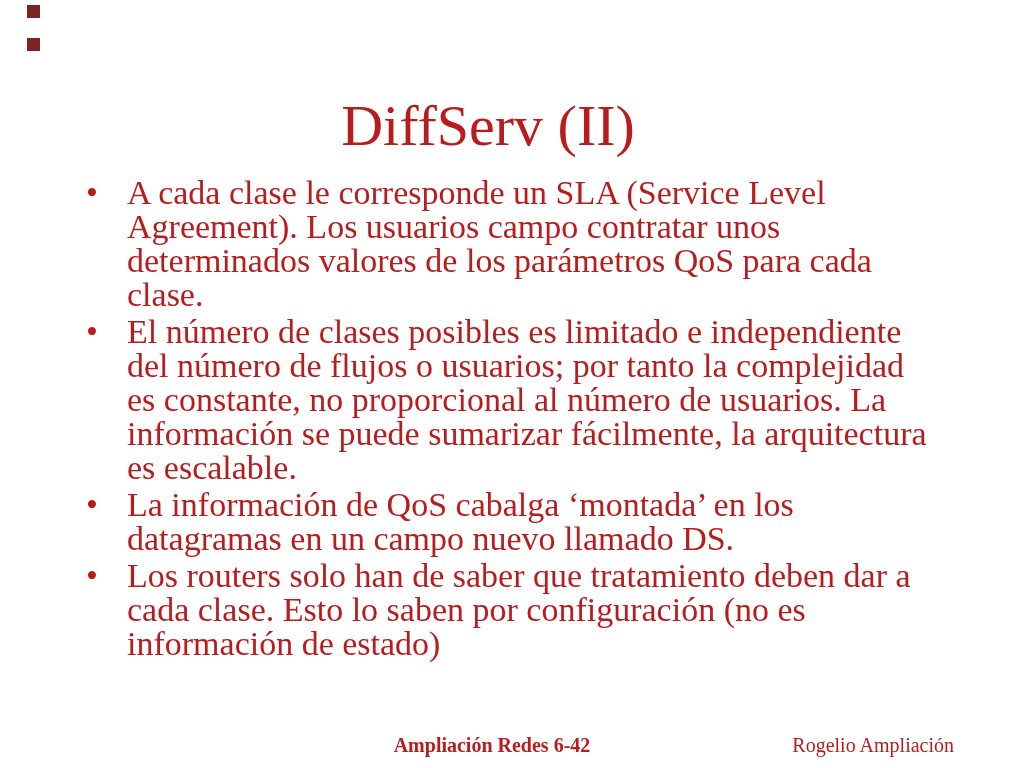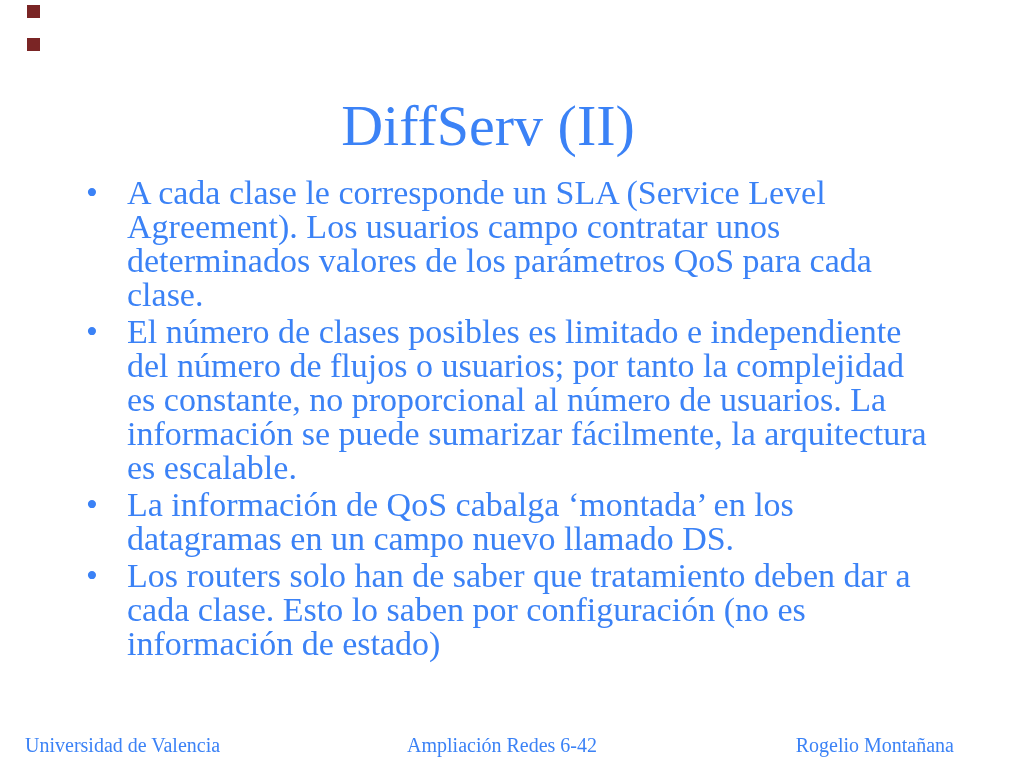--- a/index.html
+++ b/index.html
@@ -7,21 +7,21 @@
     padding: 0;
     background: #ffffff;
   }
   .slide {
     position: relative;
     width: 976px;
     height: 768px;
     background: #ffffff;
     overflow: hidden;
     font-family: "Liberation Serif", serif;
-    color: #3b82f6;
+    color: #b91c1c;
   }
   .corner-square {
     position: absolute;
     width: 13px;
     height: 13px;
     left: 27px;
   }
   .corner-square.one { top: 5px; }
   .corner-square.two { top: 38px; }
   .slide-title {
@@ -68,24 +68,25 @@
     font-size: 20px;
     line-height: 24px;
   }
   .footer-left {
     position: absolute;
     left: 25px;
     top: 0;
   }
   .footer-center {
     position: absolute;
-    left: 14px;
+    left: 4px;
     top: 0;
     width: 100%;
     text-align: center;
+    font-weight: bold;
   }
   .footer-right {
     position: absolute;
     right: 22px;
     top: 0;
   }
 </style>
 </head>
 <body>
 
@@ -124,18 +125,17 @@
     <div class="bullet-item">
       <span class="bullet-marker">•</span>
       <span class="bullet-text">Los routers solo han de saber que tratamiento deben dar a
 cada clase. Esto lo saben por configuración (no es
 información de estado)</span>
     </div>
 
   </div>
 
   <div class="footer">
-    <span class="footer-left">Universidad de Valencia</span>
     <span class="footer-center">Ampliación Redes 6-42</span>
-    <span class="footer-right">Rogelio Montañana</span>
+    <span class="footer-right">Rogelio Ampliación</span>
   </div>
 
 </div>
 
 </body></html>

